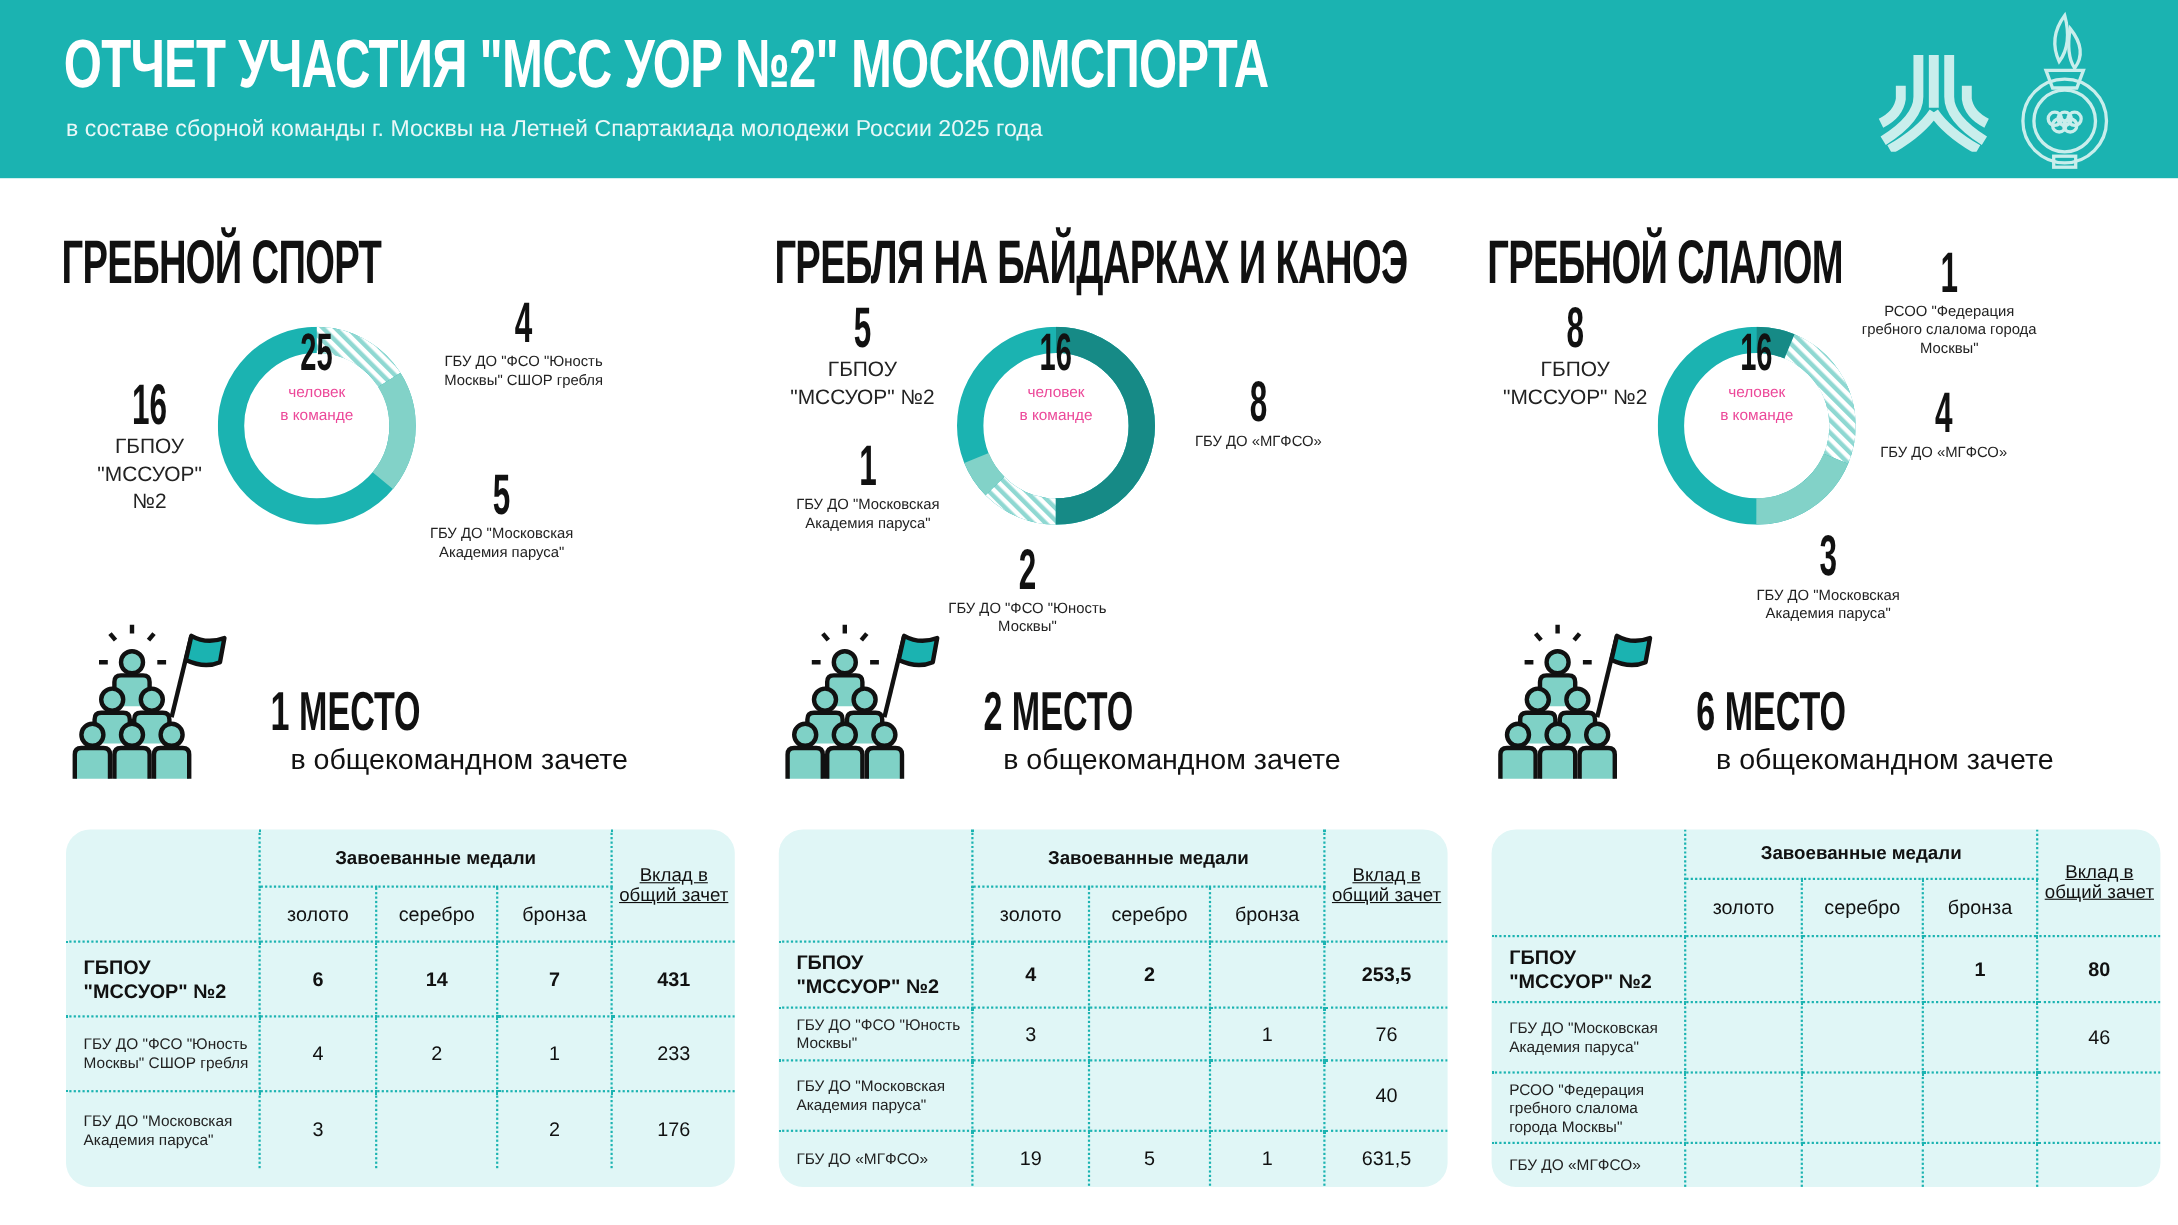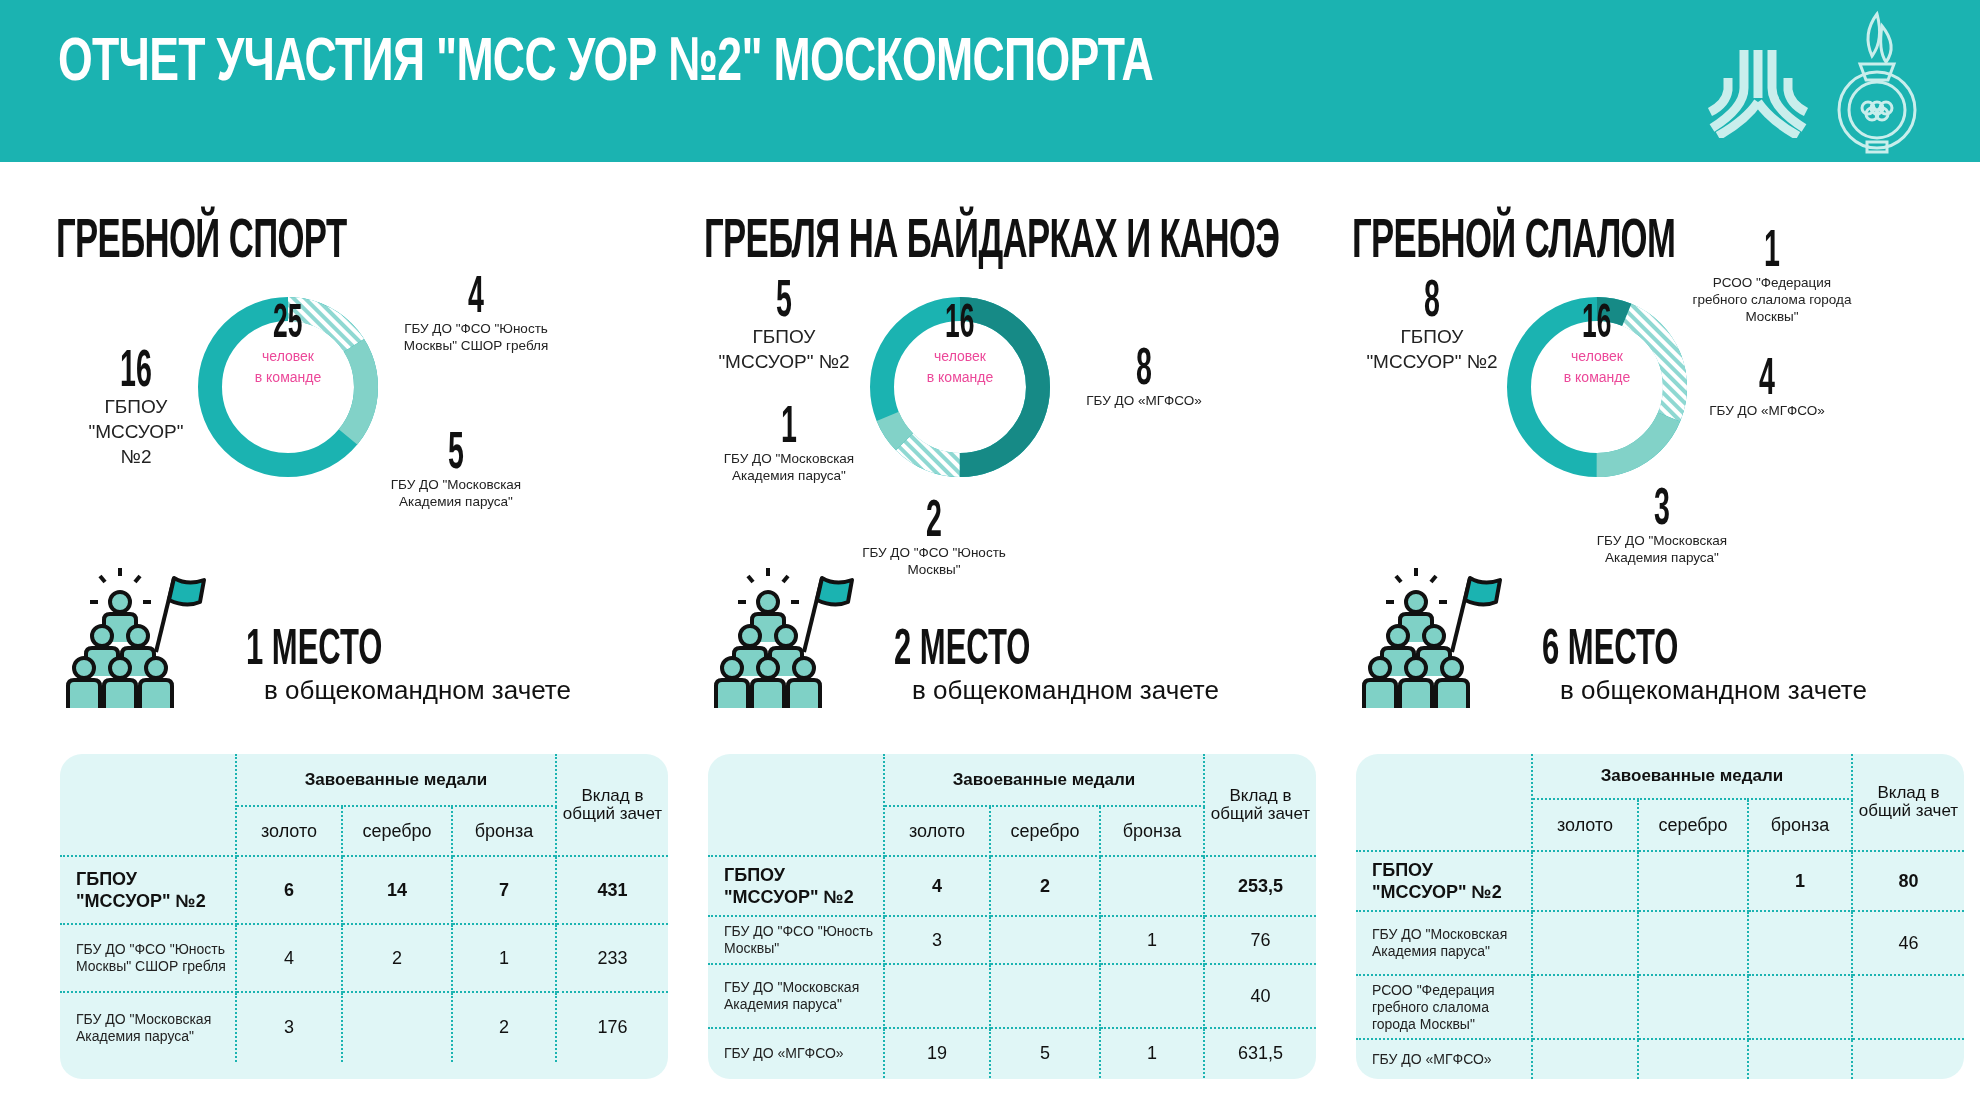--- a/index.html
+++ b/index.html
@@ -25,21 +25,21 @@
   .place-title { position: absolute; left: 190px; top: 60px; font-size: 50px; }
   .place-sub { position: absolute; left: 208px; top: 113px; font-size: 26px; color: #111; white-space: nowrap; }
   .table-card { position: absolute; left: 4px; top: 592px; width: 608px; height: 325px; background: #e0f6f6; border-radius: 22px; overflow: hidden; }
   table { border-collapse: collapse; width: 100%; position: absolute; top: 0; left: 0; padding-left: 45px; }
   td, th { border: 2px dotted #1bb3b1; text-align: center; vertical-align: middle; font-weight: normal; font-size: 18px; color: #111; }
   tr:first-child th { border-top: none; }
   tr td:first-child, tr th:first-child { border-left: none; }
   tr td:last-child, tr th:last-child { border-right: none; }
   tr:last-child td { border-bottom: none; }
   th.medals-h { font-weight: bold; font-size: 17px; }
-  th.contrib-h { font-size: 17px; line-height: 18px; }
+  th.contrib-h { font-size: 17px; line-height: 18px; text-decoration: underline; }
   td.org { text-align: left; padding-left: 16px; font-size: 14px; line-height: 17px; color: #222; }
   td.org.main { font-weight: bold; font-size: 18px; line-height: 22px; color: #111; }
   td.b { font-weight: bold; }
 </style>
 </head>
 <body>
 
 <svg width="0" height="0" style="position:absolute">
   <defs>
     <pattern id="hatch" patternUnits="userSpaceOnUse" width="8" height="8" patternTransform="rotate(45)">
@@ -70,20 +70,21 @@
       <circle cx="96" cy="106" r="10" fill="#7fd1c6" stroke="#111" stroke-width="4"></circle>
       <path d="M8 146 L8 124 Q8 118 14 118 L34 118 Q40 118 40 124 L40 146" fill="#7fd1c6" stroke="#111" stroke-width="4"></path>
       <path d="M44 146 L44 124 Q44 118 50 118 L70 118 Q76 118 76 124 L76 146" fill="#7fd1c6" stroke="#111" stroke-width="4"></path>
       <path d="M80 146 L80 124 Q80 118 86 118 L106 118 Q112 118 112 124 L112 146" fill="#7fd1c6" stroke="#111" stroke-width="4"></path>
     </g>
   </defs>
 </svg>
 
 <div class="header">
   <div class="title">ОТЧЕТ УЧАСТИЯ "МСС УОР №2" МОСКОМСПОРТА</div>
+  <div class="subtitle">в составе сборной команды г. Москвы на Летней Спартакиада молодежи России 2025 года</div>
   <div class="logos">
     <svg width="104" height="110" viewBox="0 0 104 110">
       <g fill="none" stroke="#c9eeec" stroke-width="9">
         <path d="M52 22 L52 70"></path>
         <path d="M38 22 L38 60 Q38 80 6 100"></path>
         <path d="M66 22 L66 60 Q66 80 98 100"></path>
         <path d="M22 50 L22 62 Q20 76 4 84"></path>
         <path d="M82 50 L82 62 Q84 76 100 84"></path>
         <path d="M52 74 Q40 92 12 108"></path>
         <path d="M52 74 Q64 92 92 108"></path>

